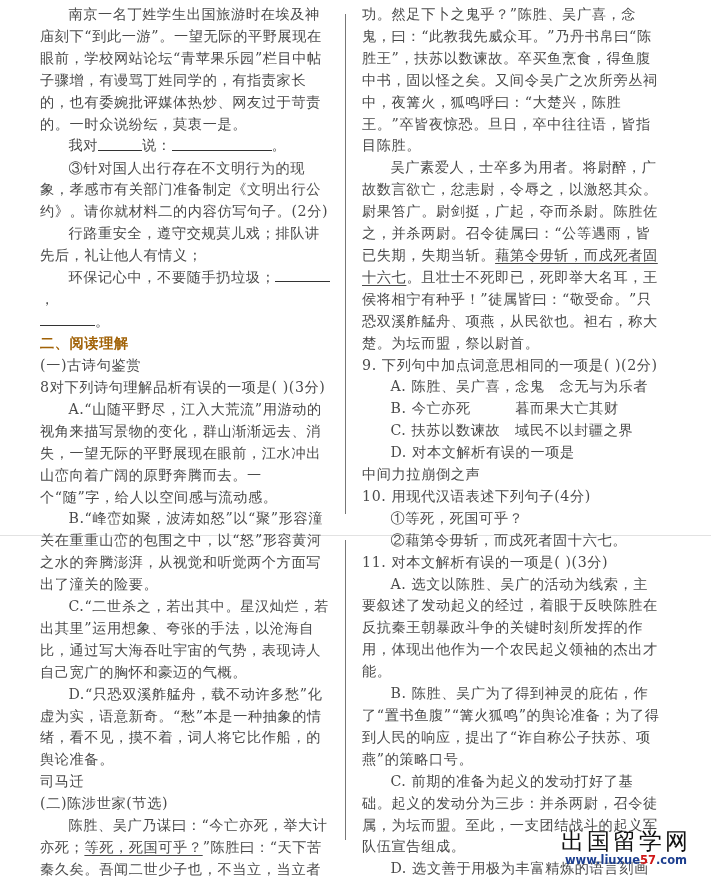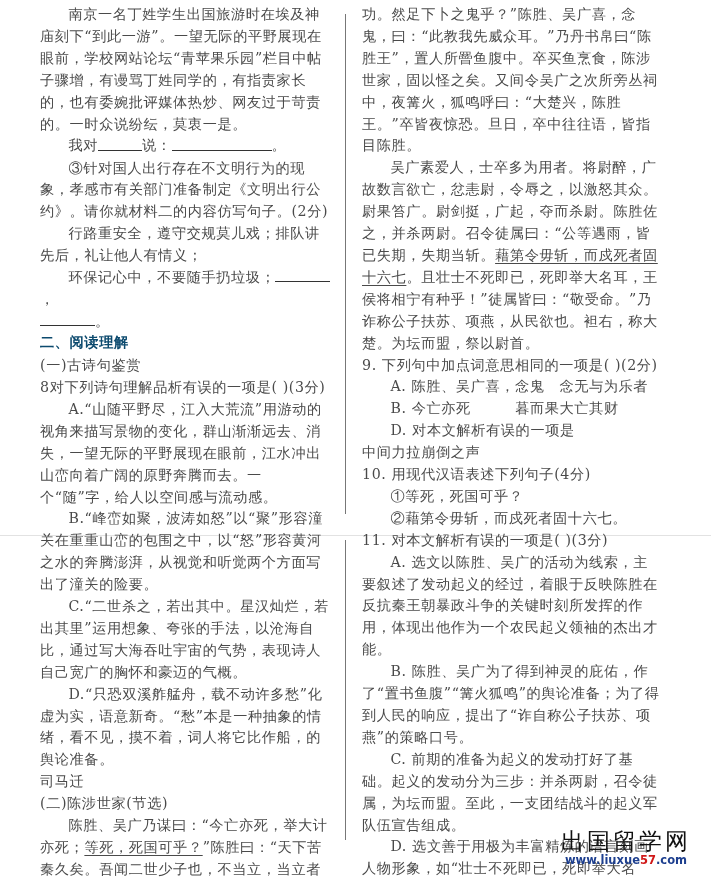--- a/index.html
+++ b/index.html
@@ -3,21 +3,21 @@
 <meta charset="utf-8">
 <style>
   html, body { margin:0; padding:0; }
   body { width:711px; height:877px; background:#ffffff; position:relative; overflow:hidden;
          font-family:"DejaVu Serif","Liberation Serif",serif; color:#4a4a4a; }
   .col { position:absolute; font-size:14.2px; line-height:21.9px; letter-spacing:0.6px; }
   .p { margin:0; }
   .ind { text-indent:2em; }
   .ind2 { padding-left:2em; }
   .center { }
-  .h2 { font-family:Liberation Mono, monospace; font-weight:bold; color:#0c4a6e; }
+  .h2 { font-family:Liberation Serif, serif; font-weight:bold; color:#a16207; }
   .u { text-decoration:underline; text-underline-offset:3px; }
   .blank { display:inline-block; border-bottom:1.3px solid #333; height:1em; vertical-align:baseline; }
   .sep { position:absolute; width:1px; background:#777; }
   .seph { position:absolute; height:1px; background:#bbb; }
   .wm { position:absolute; right:20px; bottom:10px; text-align:center; }
   .wm-cn { font-family:"DejaVu Sans","Liberation Sans",sans-serif; font-size:23px; letter-spacing:3px; color:#111; line-height:26px; }
   .wm-url { font-family:"DejaVu Sans","Liberation Sans",sans-serif; font-size:11.5px; font-weight:bold; color:#1d3f8f; line-height:13px; }
   .wm-url .red { color:#d01818; }
 </style>
 </head>
@@ -46,25 +46,26 @@
   <p class="p ind"><span>A.</span><span>“山随平野尽，江入大荒流”用游动的视角来描写景物的变化，群山渐渐远去、消失，一望无际的平野展现在眼前，江水冲出山峦向着广阔的原野奔腾而去。一个“随”字，给人以空间感与流动感。</span></p>
   <p class="p ind"><span>B.</span><span>“峰峦如聚，波涛如怒”以“聚”形容潼关在重重山峦的包围之中，以“怒”形容黄河之水的奔腾澎湃，从视觉和听觉两个方面写出了潼关的险要。</span></p>
   <p class="p ind"><span>C.</span><span>“二世杀之，若出其中。星汉灿烂，若出其里”运用想象、夸张的手法，以沧海自比，通过写大海吞吐宇宙的气势，表现诗人自己宽广的胸怀和豪迈的气概。</span></p>
   <p class="p ind"><span>D.</span><span>“只恐双溪舴艋舟，载不动许多愁”化虚为实，语意新奇。“愁”本是一种抽象的情绪，看不见，摸不着，词人将它比作船，的舆论准备。</span></p>
   <p class="p center">司马迁</p>
   <p class="p center" style="padding-right:40px;">(二)陈涉世家(节选)</p>
   <p class="p ind"><span>陈胜、吴广乃谋曰：“今亡亦死，举大计亦死；</span><span class="u">等死，死国可乎？</span><span>”陈胜曰：“天下苦秦久矣。吾闻二世少子也，不当立，当立者乃公子扶苏。扶苏以数谏故，上使外将兵。今或闻无罪，二世杀之。百姓多闻其贤，未知其死也。项燕为楚将，数有功，爱士卒，楚人怜之。或以为死，或以为亡。今诚以吾众诈自称公子扶苏、项燕，为天下唱，宜多应者。”吴广以为然。乃行卜。卜者知其指意，曰：“足下事皆成，有</span></p>
 </div>
 
 <div class="col" style="left:362px; top:4px; width:300px;">
-  <p class="p">功。然足下卜之鬼乎？”陈胜、吴广喜，念鬼，曰：“此教我先威众耳。”乃丹书帛曰“陈胜王”，置人所罾鱼腹中。卒买鱼烹食，陈涉世家，固以怪之矣。又间令吴广之次所旁丛祠中，夜篝火，狐鸣呼曰：“大楚兴，陈胜王。”卒皆夜惊恐。旦日，卒中往往语，皆指目陈胜。</p>
-  <p class="p ind"><span>吴广素爱人，士卒多为用者。将尉醉，广故数言欲亡，忿恚尉，令辱之，以激怒其众。尉果笞广。尉剑挺，广起，夺而杀尉。陈胜佐之，并杀两尉。召令徒属曰：“公等遇雨，皆已失期，失期当斩。</span><span class="u">藉第令毋斩，而戍死者固十六七</span><span>。且壮士不死即已，死即举大名耳，王侯将相宁有种乎！”徒属皆曰：“敬受命。”乃诈称公子扶苏、项燕，从民欲也。袒右，称大楚。为坛而盟，祭以尉首。</span></p>
+  <p class="p">功。然足下卜之鬼乎？”陈胜、吴广喜，念鬼，曰：“此教我先威众耳。”乃丹书帛曰“陈胜王”，扶苏以数谏故。卒买鱼烹食，得鱼腹中书，固以怪之矣。又间令吴广之次所旁丛祠中，夜篝火，狐鸣呼曰：“大楚兴，陈胜王。”卒皆夜惊恐。旦日，卒中往往语，皆指目陈胜。</p>
+  <p class="p ind"><span>吴广素爱人，士卒多为用者。将尉醉，广故数言欲亡，忿恚尉，令辱之，以激怒其众。尉果笞广。尉剑挺，广起，夺而杀尉。陈胜佐之，并杀两尉。召令徒属曰：“公等遇雨，皆已失期，失期当斩。</span><span class="u">藉第令毋斩，而戍死者固十六七</span><span>。且壮士不死即已，死即举大名耳，王侯将相宁有种乎！”徒属皆曰：“敬受命。”只恐双溪舴艋舟、项燕，从民欲也。袒右，称大楚。为坛而盟，祭以尉首。</span></p>
   <p class="p">9.  下列句中加点词意思相同的一项是(  )(2分)</p>
   <p class="p ind2"><span>A.</span> <span>陈胜、吴广喜，念鬼</span> <span>念无与为乐者</span></p>
   <p class="p ind2"><span>B.</span> <span>今亡亦死</span>   <span>暮而果大亡其财</span></p>
+  <p class="p ind2"><span>C.</span> <span>扶苏以数谏故</span> <span>域民不以封疆之界</span></p>
   <p class="p ind2"><span>D.</span> <span>对本文解析有误的一项是</span></p>
   <p class="p">中间力拉崩倒之声</p>
   <p class="p">10.  用现代汉语表述下列句子(4分)</p>
   <p class="p ind2">①等死，死国可乎？</p>
   <p class="p ind2">②藉第令毋斩，而戍死者固十六七。</p>
   <p class="p">11.  对本文解析有误的一项是(    )(3分)</p>
   <p class="p ind"><span>A.</span> <span>选文以陈胜、吴广的活动为线索，主要叙述了发动起义的经过，着眼于反映陈胜在反抗秦王朝暴政斗争的关键时刻所发挥的作用，体现出他作为一个农民起义领袖的杰出才能。</span></p>
   <p class="p ind"><span>B.</span> <span>陈胜、吴广为了得到神灵的庇佑，作了“置书鱼腹”“篝火狐鸣”的舆论准备；为了得到人民的响应，提出了“诈自称公子扶苏、项燕”的策略口号。</span></p>
   <p class="p ind"><span>C.</span> <span>前期的准备为起义的发动打好了基础。起义的发动分为三步：并杀两尉，召令徒属，为坛而盟。至此，一支团结战斗的起义军队伍宣告组成。</span></p>
   <p class="p ind"><span>D.</span> <span>选文善于用极为丰富精炼的语言刻画人物形象，如“壮士不死即已，死即举大名耳，王侯将相宁有种乎！”就十分传神地表现了陈胜的性格。</span></p>

